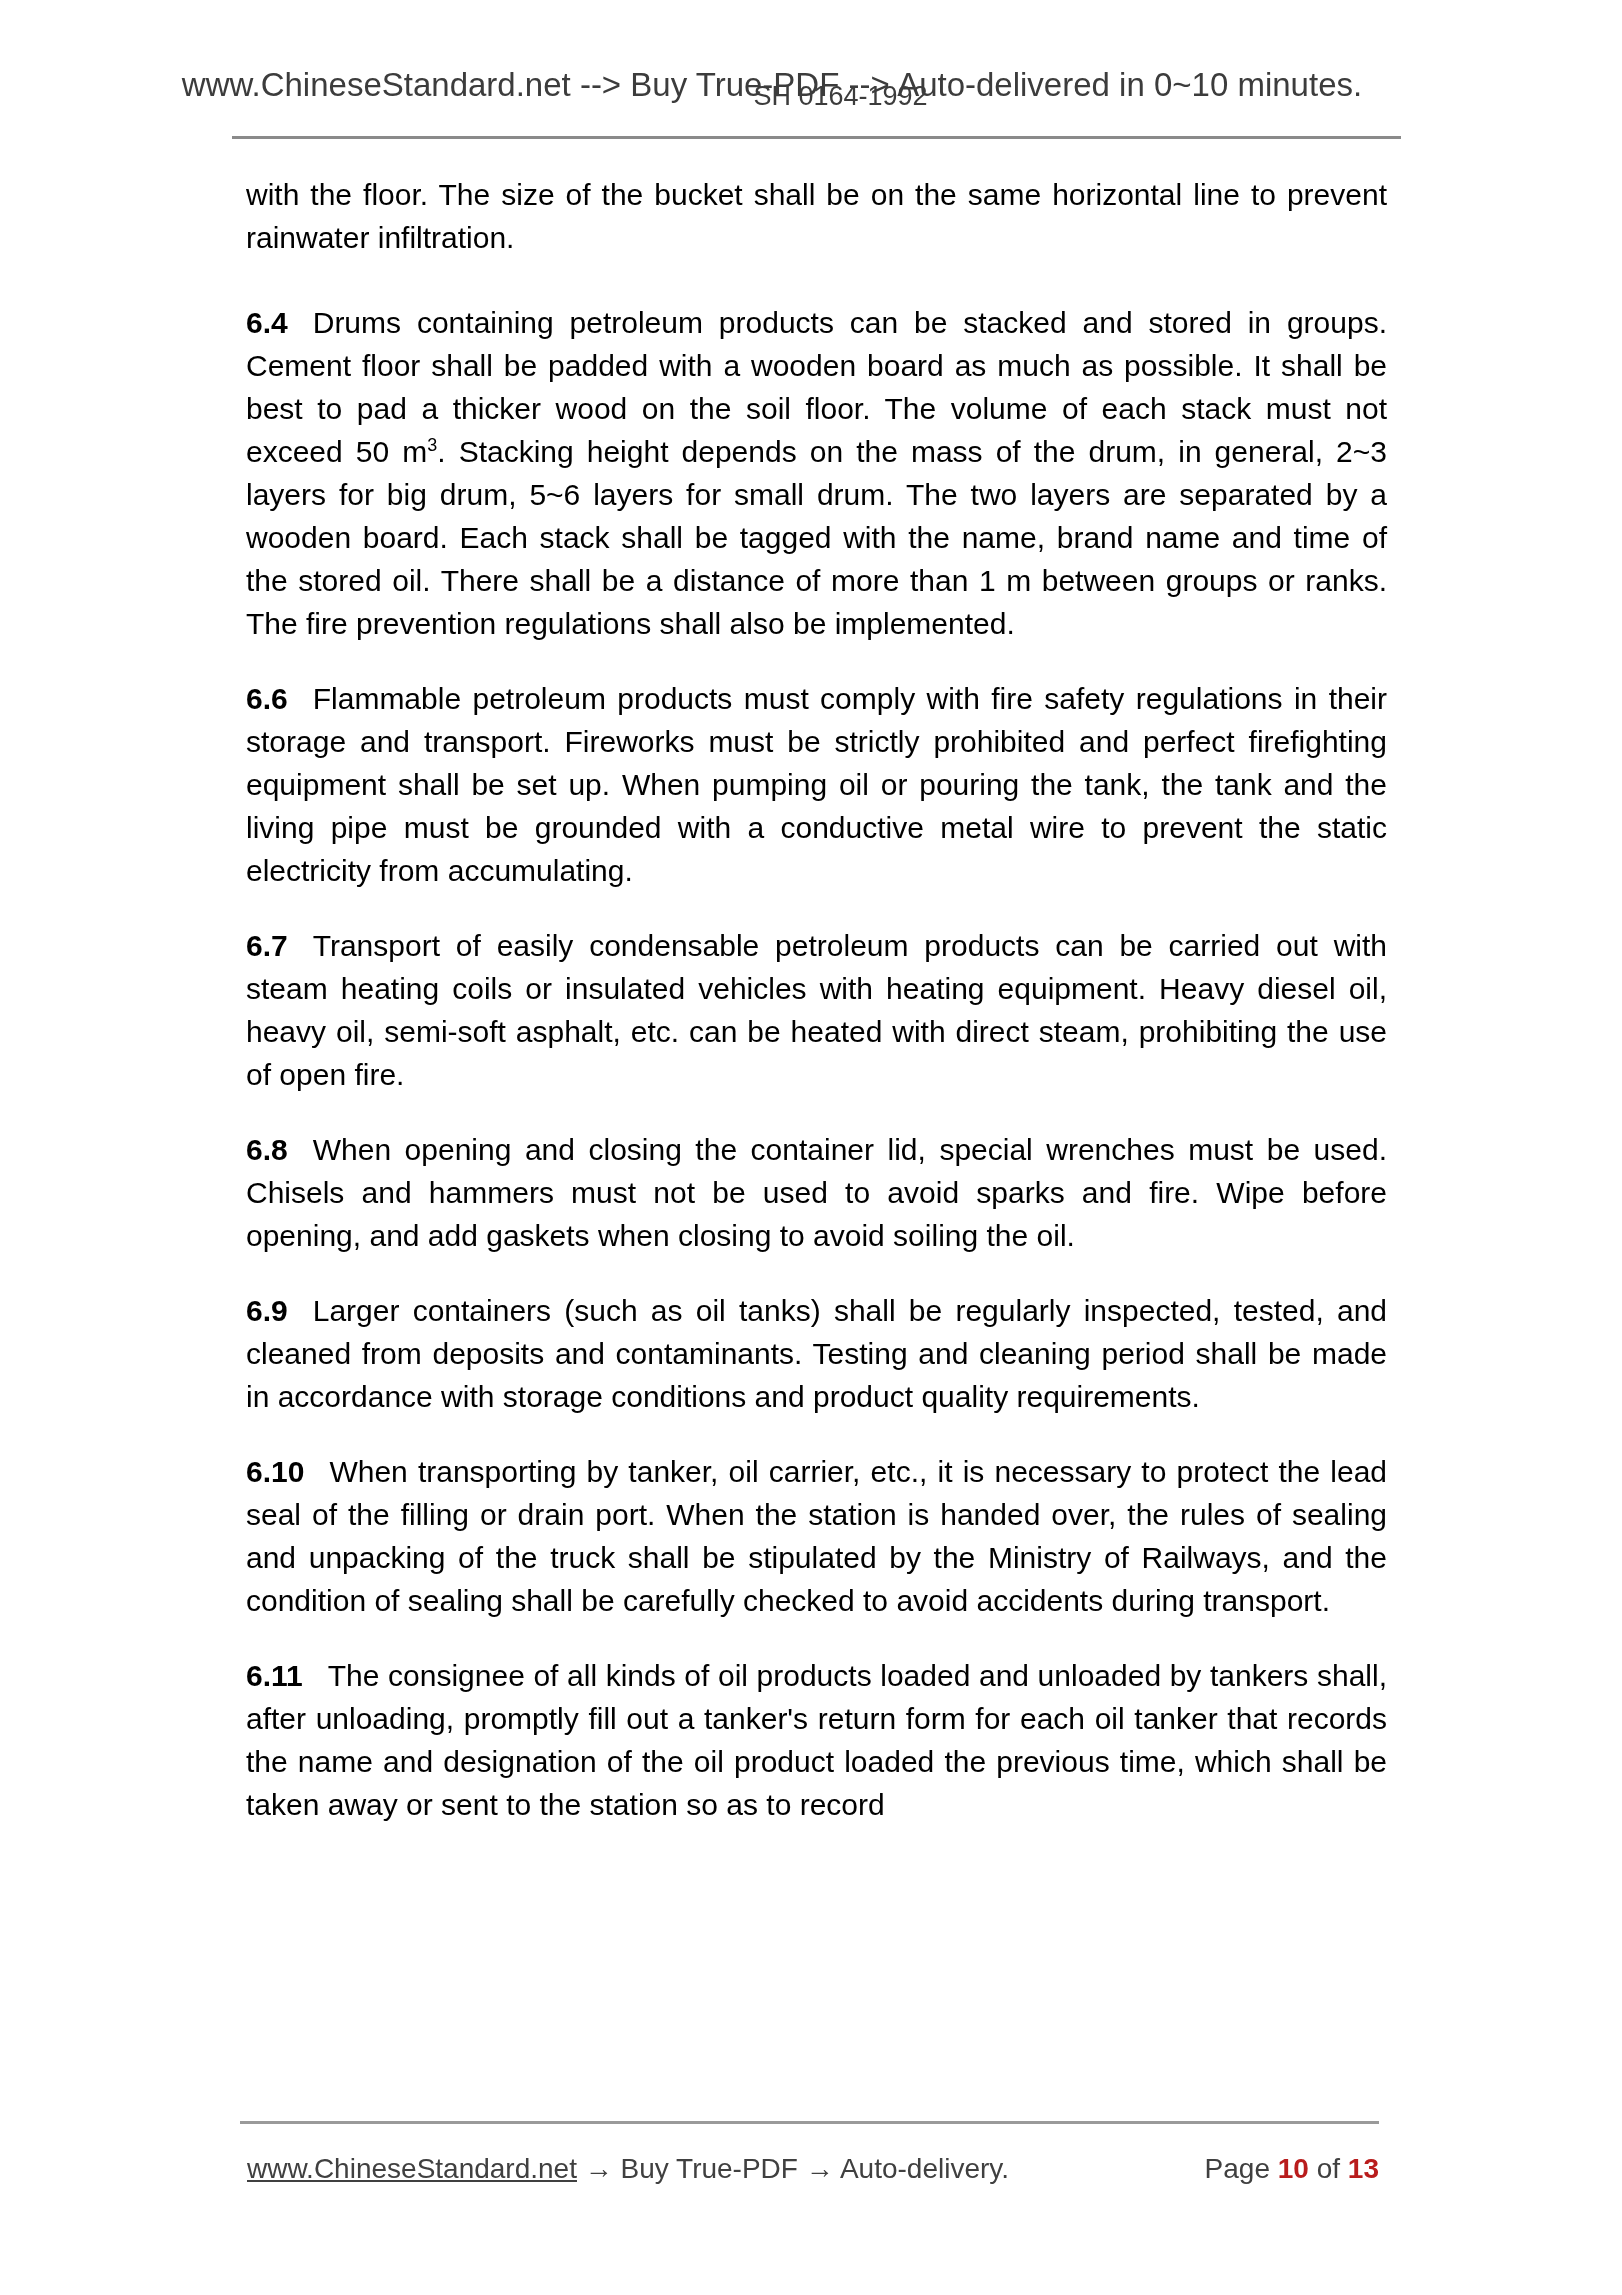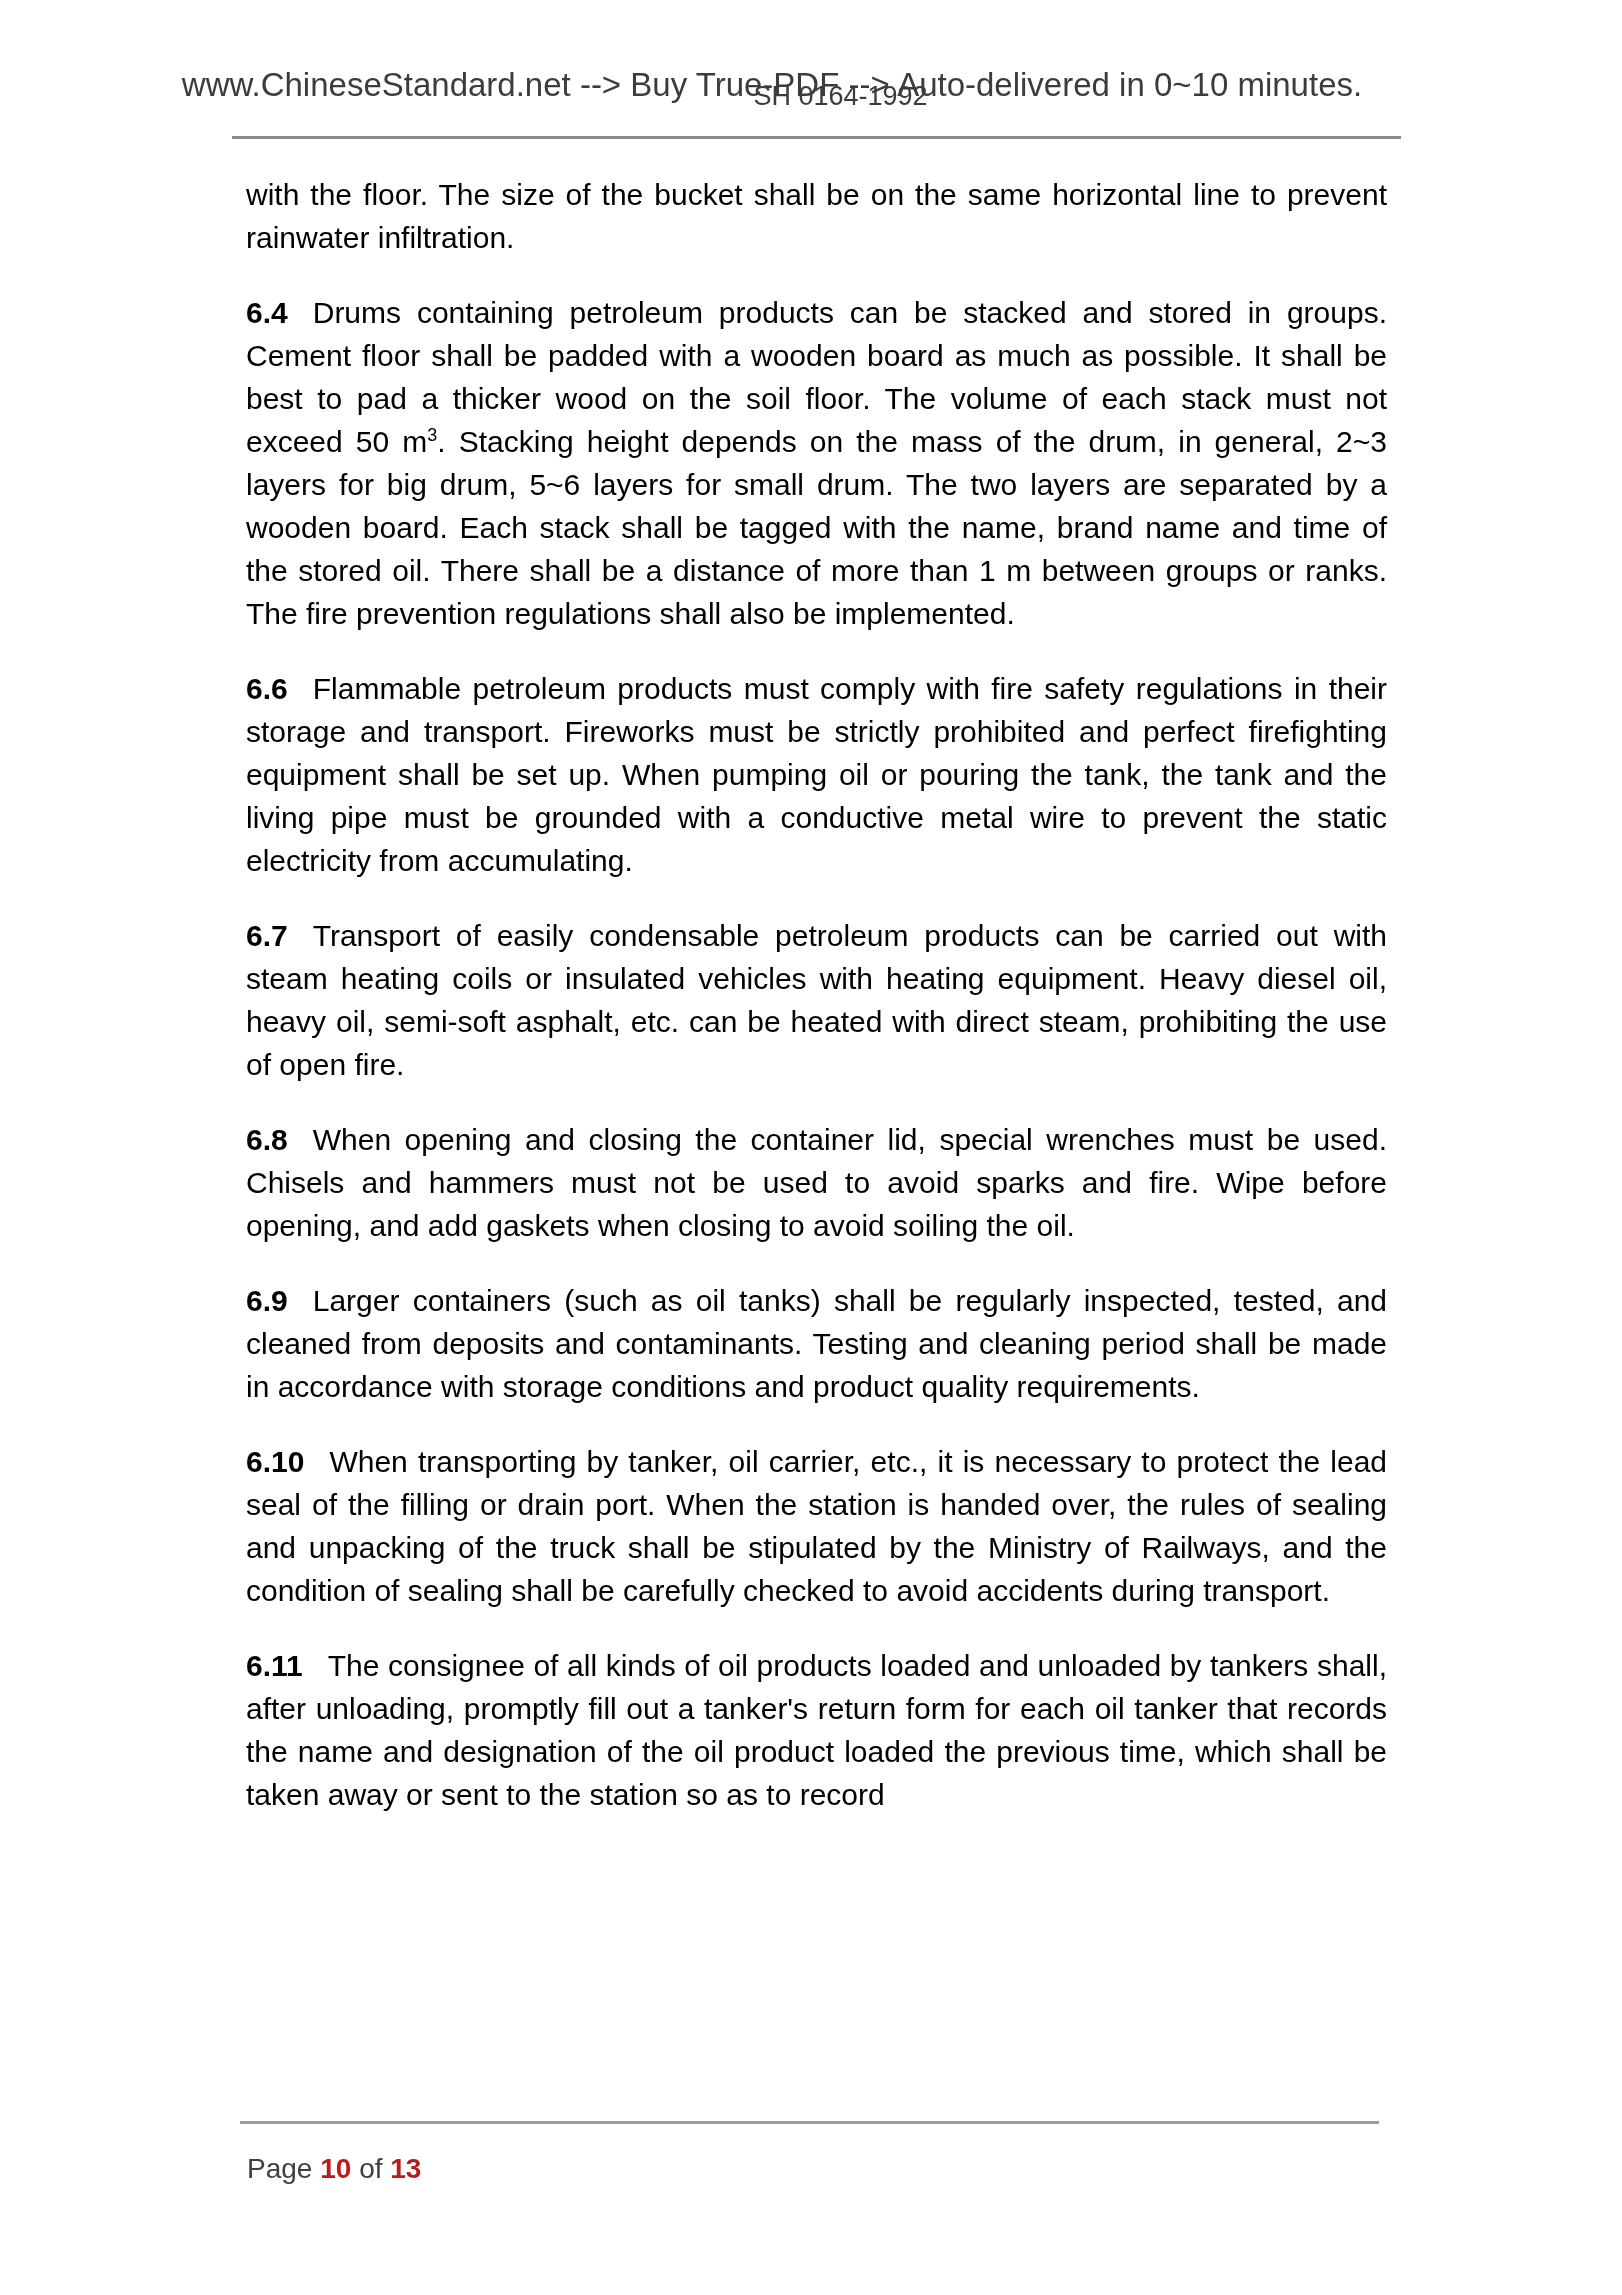--- a/index.html
+++ b/index.html
@@ -5,21 +5,21 @@
   html, body { margin: 0; padding: 0; background: #ffffff; }
   body { width: 1623px; height: 2295px; position: relative; overflow: hidden;
          font-family: "Liberation Sans", sans-serif; color: #000; }
   .hdr-banner { position: absolute; left: 0; width: 1544px; top: 65px; text-align: center;
                 font-size: 33px; color: #3c3c3c; line-height: 40px; white-space: nowrap; }
   .hdr-code { position: absolute; left: 0; width: 1623px; top: 80px; text-align: center;
               font-size: 27px; color: #3c3c3c; line-height: 33px; margin-left: 29px; }
   .hdr-rule { position: absolute; left: 232px; width: 1169px; top: 136px; height: 2.5px; background: #8a8a8a; }
   .body-text { position: absolute; left: 246px; width: 1141px; top: 173px; }
   .para { font-size: 30px; line-height: 43px; text-align: justify; margin: 0 0 32px 0; }
-  .para.first { margin-bottom: 32px; }
+  .para.first { margin-bottom: 42px; }
   .num { font-weight: bold; margin-right: 25px; }
   sup { font-size: 60%; line-height: 0; }
   .ftr-rule { position: absolute; left: 240px; width: 1139px; top: 2121px; height: 2.5px; background: #9a9a9a; }
   .footer { position: absolute; left: 247px; width: 1132px; top: 2153px; font-size: 28px; color: #404040;
             display: flex; justify-content: space-between; align-items: baseline; white-space: nowrap; }
   .footer a { color: #404040; text-decoration: underline; }
   .page-num b { color: #b91c1c; }
 </style>
 </head>
 <body>
@@ -56,20 +56,21 @@
     <span class="num">6.10</span><span>When transporting by tanker, oil carrier, etc., it is necessary to protect the lead seal of the filling or drain port. When the station is handed over, the rules of sealing and unpacking of the truck shall be stipulated by the Ministry of Railways, and the condition of sealing shall be carefully checked to avoid accidents during transport.</span>
   </p>
 
   <p class="para">
     <span class="num">6.11</span><span>The consignee of all kinds of oil products loaded and unloaded by tankers shall, after unloading, promptly fill out a tanker's return form for each oil tanker that records the name and designation of the oil product loaded the previous time, which shall be taken away or sent to the station so as to record</span>
   </p>
 </div>
 
 <div class="ftr-rule"></div>
 <div class="footer">
+  <span><a>www.ChineseStandard.net</a><span> → Buy True-PDF → Auto-delivery.</span></span>
   <span class="page-num">
     <span>Page</span>
     <b>10</b>
     <span>of</span>
     <b>13</b>
   </span>
 </div>
 
 
 </body></html>

